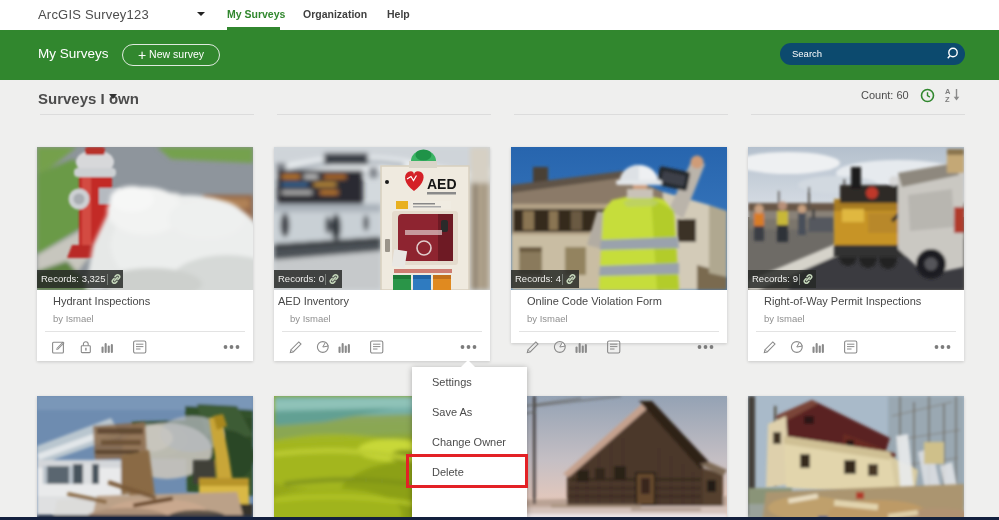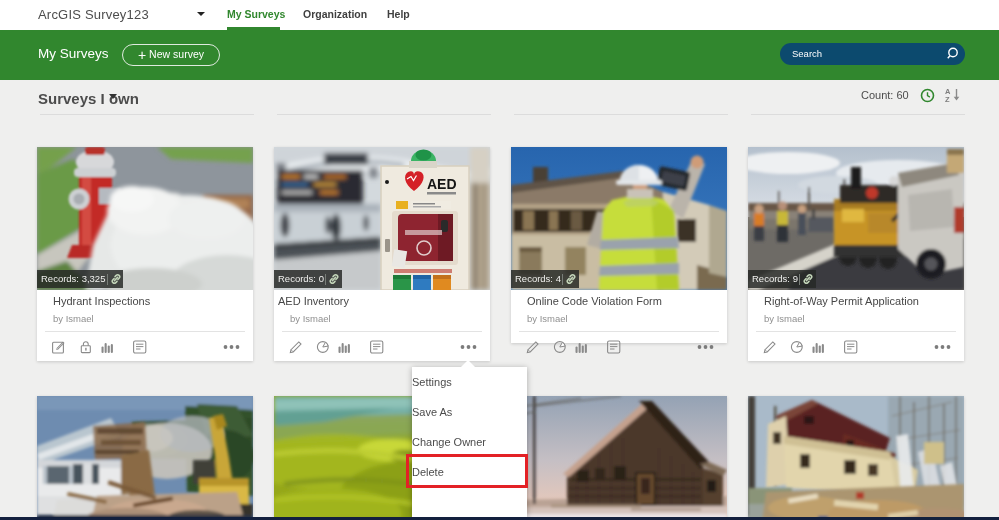--- a/index.html
+++ b/index.html
@@ -22,21 +22,21 @@
 .sown{position:absolute;left:38px;top:90px;font-size:15px;font-weight:bold;color:#4c4c4c}
 .sowncaret{position:absolute;left:109px;top:94px;width:0;height:0;border-left:4.5px solid transparent;border-right:4.5px solid transparent;border-top:5px solid #333}
 .count{position:absolute;left:861px;top:89px;font-size:11px;color:#4c4c4c}
 .colline{position:absolute;top:114px;width:214px;height:1px;background:#dcdcdc}
 .card{position:absolute;width:216px;background:#fff;box-shadow:0 1px 3px rgba(0,0,0,.16)}
 .photo{width:216px;height:143px;overflow:hidden;position:relative}
 .photo svg{display:block}
 .rec{position:absolute;left:0;bottom:2px;height:18px;background:rgba(38,41,38,.84);color:#f0f0ee;font-size:9.5px;line-height:18px;padding-left:4px}
 .rec .sep{position:absolute;top:3.5px;width:1px;height:11px;background:#787d78}
 .menu{position:absolute;left:412px;top:367px;width:115px;height:150px;background:#fff;box-shadow:0 1px 6px rgba(0,0,0,.3);z-index:30}
-.menu .mi{height:30px;line-height:30px;font-size:11px;color:#4c4c4c}
+.menu .mi{height:30px;line-height:30px;padding-left:20px;font-size:11px;color:#4c4c4c}
 .mcaret{position:absolute;left:49px;top:-7px;width:0;height:0;border-left:7px solid transparent;border-right:7px solid transparent;border-bottom:7px solid #fff}
 .redrect{position:absolute;left:406px;top:454px;width:122px;height:34px;border:3.5px solid #e32126;z-index:40}
 .navybar{position:absolute;left:0;top:517px;width:999px;height:3px;background:#13203e;z-index:60}
 </style>
 </head>
 <body>
 <div class="topbar">
   <div class="logo">ArcGIS Survey123</div>
   <div class="logocaret"></div>
   <div class="nav nav1">My Surveys</div>
@@ -412,21 +412,21 @@
 </g>
 </svg>
       <div class="rec" style="width:68px">Records: 9<span class="sep" style="left:51px"></span><svg style="position:absolute;left:53.5px;top:3px" width="12" height="12" viewBox="0 0 12 12">
           <g stroke="#c2d4b8" fill="none" stroke-width="1.5" stroke-linecap="round">
             <path d="M5 3.6l1.2-1.2a2 2 0 0 1 2.9 2.9L7.9 6.5"></path>
             <path d="M7 8.4L5.8 9.6a2 2 0 0 1-2.9-2.9l1.2-1.2"></path>
             <path d="M4.4 7.6l3.2-3.2"></path>
           </g>
         </svg></div>
     </div>
-<div style="position:absolute;left:16px;top:148px;font-size:11px;color:#474747">Right-of-Way Permit Application</div>
+<div style="position:absolute;left:16px;top:148px;font-size:11px;color:#474747">Right-of-Way Permit Inspections</div>
 <div style="position:absolute;left:16px;top:166px;font-size:9.5px;color:#909090">by Ismael</div>
 <div style="position:absolute;left:8px;top:184px;width:200px;height:1px;background:#e3e3e3"></div>
 <svg class="abs" style="left:0;top:185px" width="216" height="29" viewBox="0 0 216 29">
       <g transform="translate(15,8)">
         <path d="M1.3 12.6l.7-2.9 7.8-7.8 2.2 2.2-7.8 7.8z" fill="none" stroke="#8a8a8a" stroke-width="1.05"></path>
         <path d="M2 9.7l2.2 2.2" stroke="#8a8a8a" stroke-width=".8"></path>
       </g>
       <g transform="translate(42,8)">
         <circle cx="6.8" cy="7" r="5.4" fill="none" stroke="#8a8a8a" stroke-width="1.1"></circle>
         <path d="M6.8 7 L9.4 2.3 A5.4 5.4 0 0 1 12.1 6.1 Z" fill="#fcfcfc" stroke="#8a8a8a" stroke-width="1"></path>

